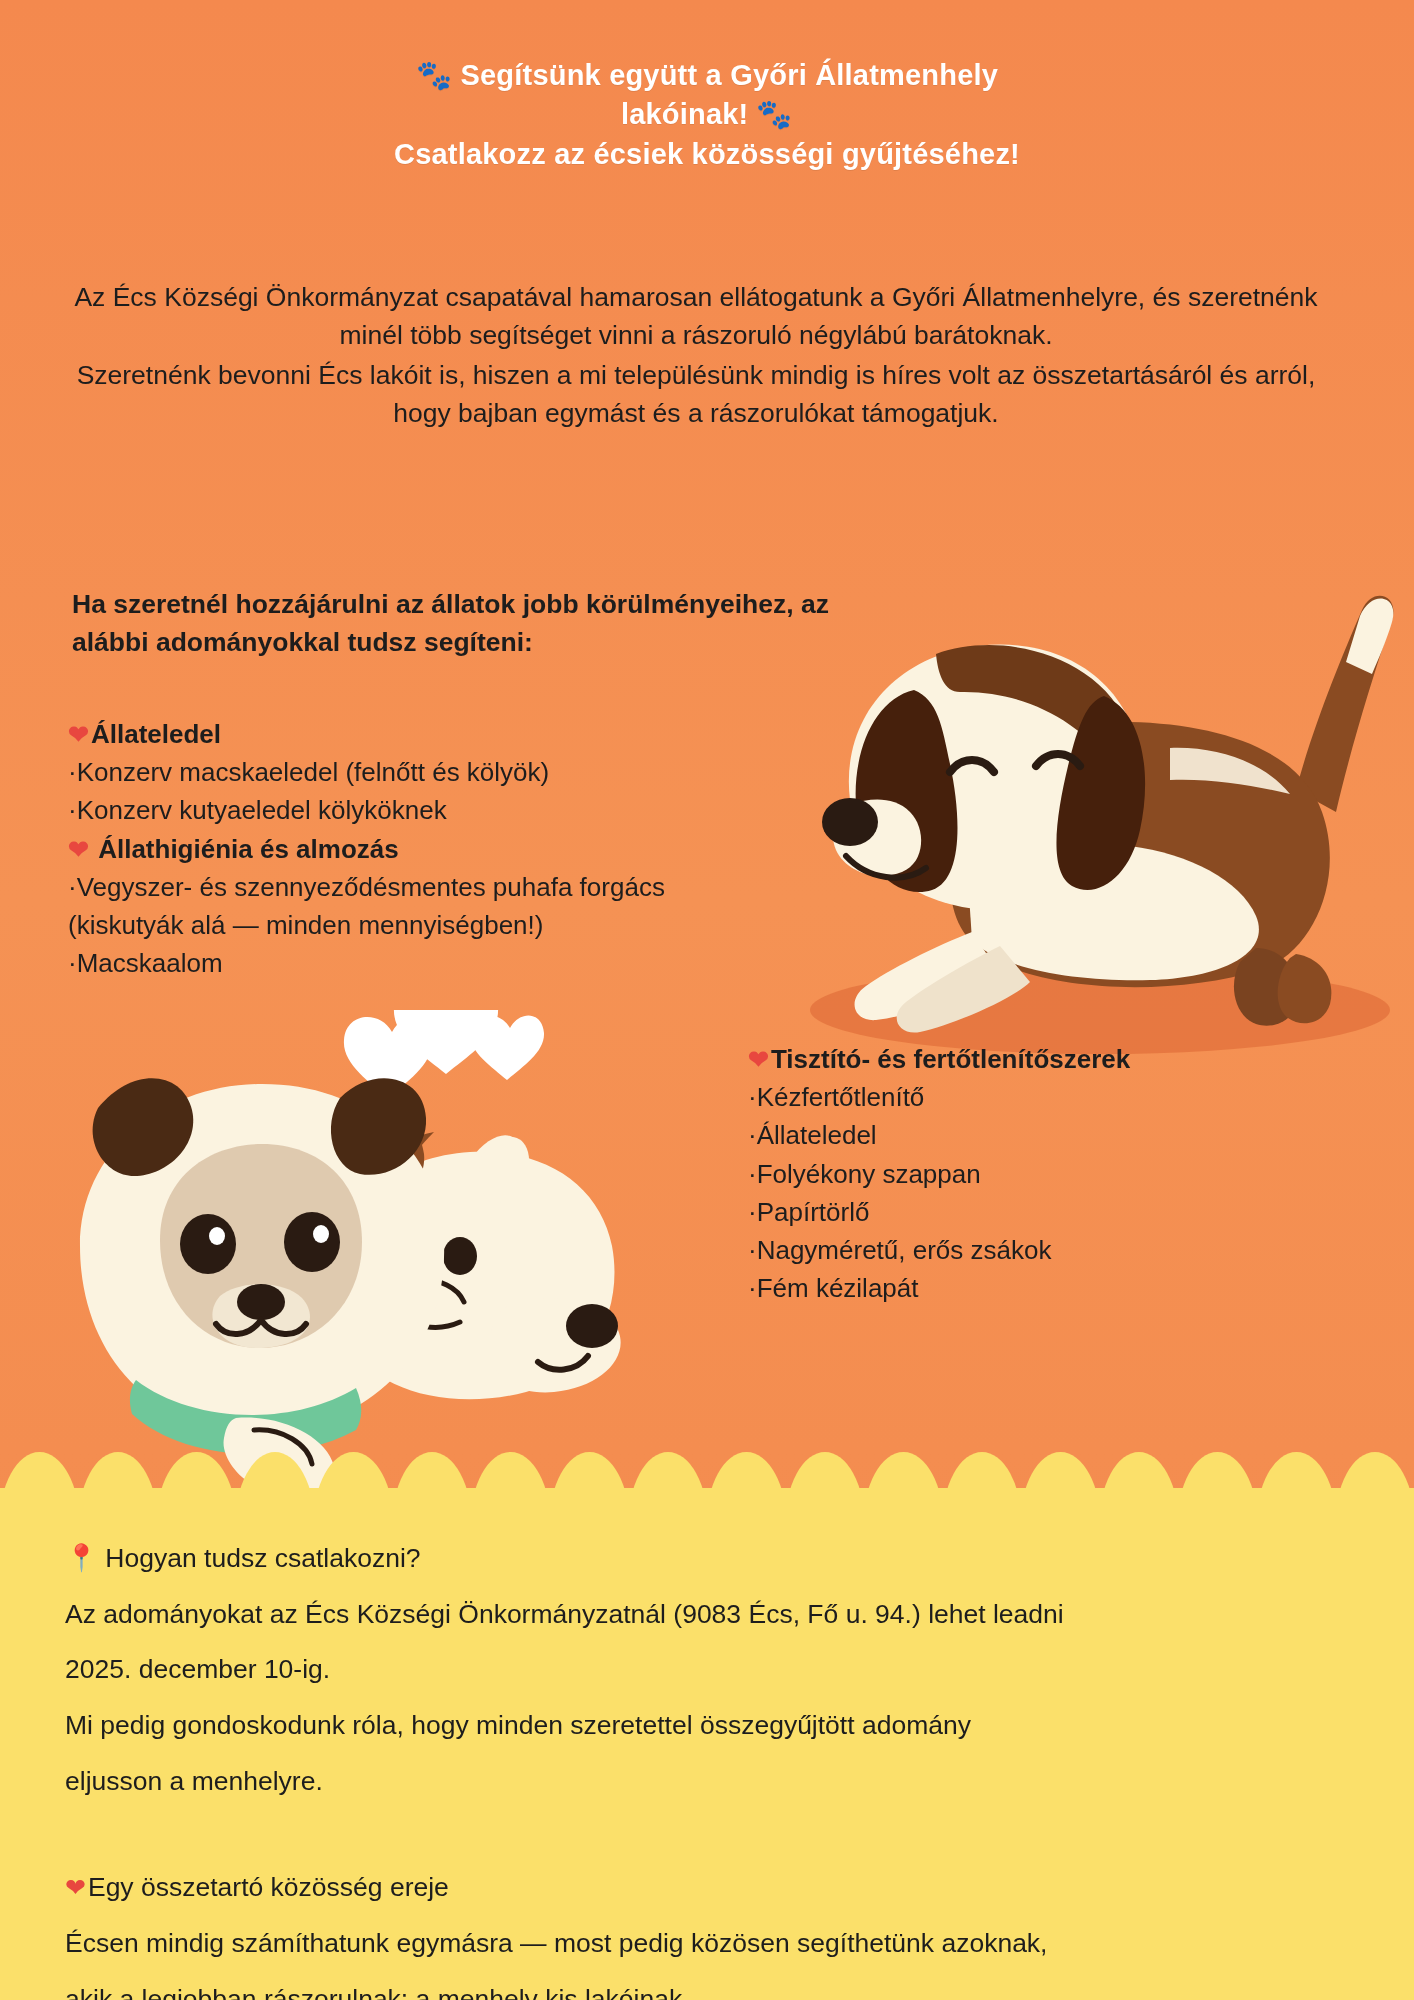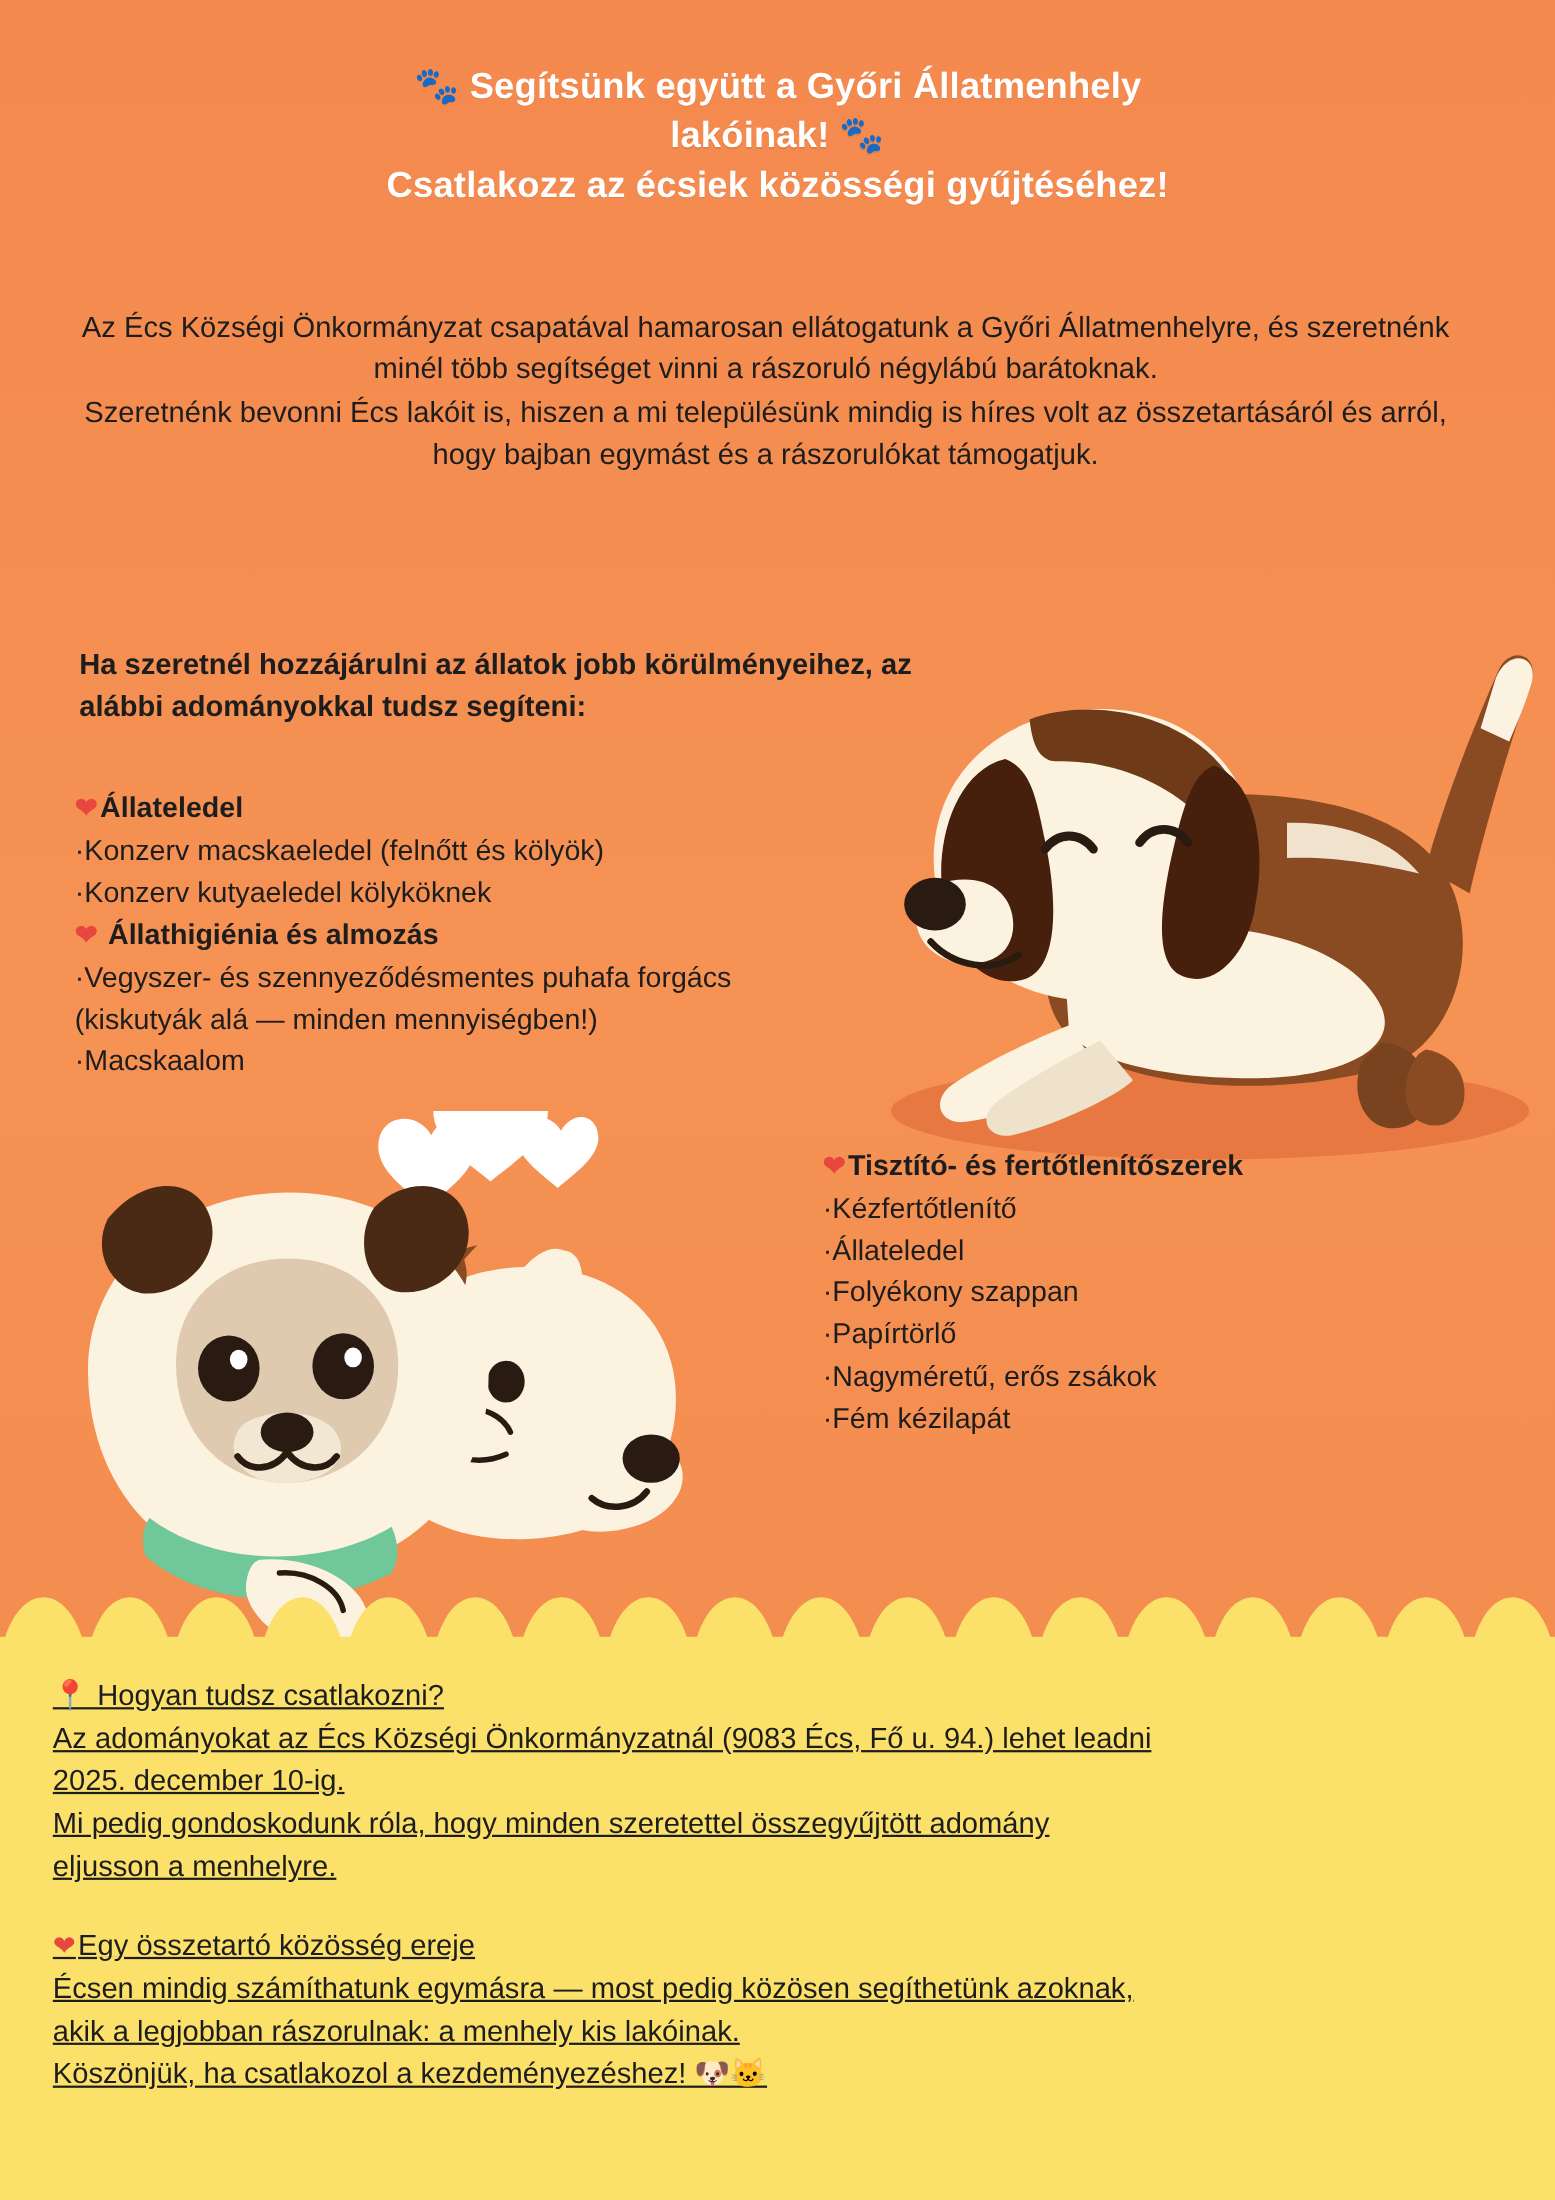--- a/index.html
+++ b/index.html
@@ -22,21 +22,21 @@
 
   
   .title-block {
     position: absolute;
     top: 56px;
     left: 0;
     width: 1414px;
     text-align: center;
     color: #ffffff;
     font-weight: bold;
-    font-size: 33px;
+    font-size: 29px;
     line-height: 1.36;
     letter-spacing: 0.2px;
     text-shadow: 0 1px 0 rgba(0,0,0,0.08);
   }
   .title-line { display: block; }
 
   
   .intro {
     position: absolute;
     top: 278px;
@@ -120,21 +120,21 @@
   .bottom-text {
     position: absolute;
     top: 1522px;
     left: 48px;
     width: 1330px;
     color: #1d1d1d;
     font-size: 26.5px;
     line-height: 1.46;
     font-weight: 500;
   }
-  .bottom-text p { margin: 0; text-decoration: underline; }
+  .bottom-text p { margin: 17px; }
   .gap { height: 34px; }
 
   
   .beagle {
     position: absolute;
     top: 550px;
     left: 700px;
     width: 700px;
     height: 520px;
   }

